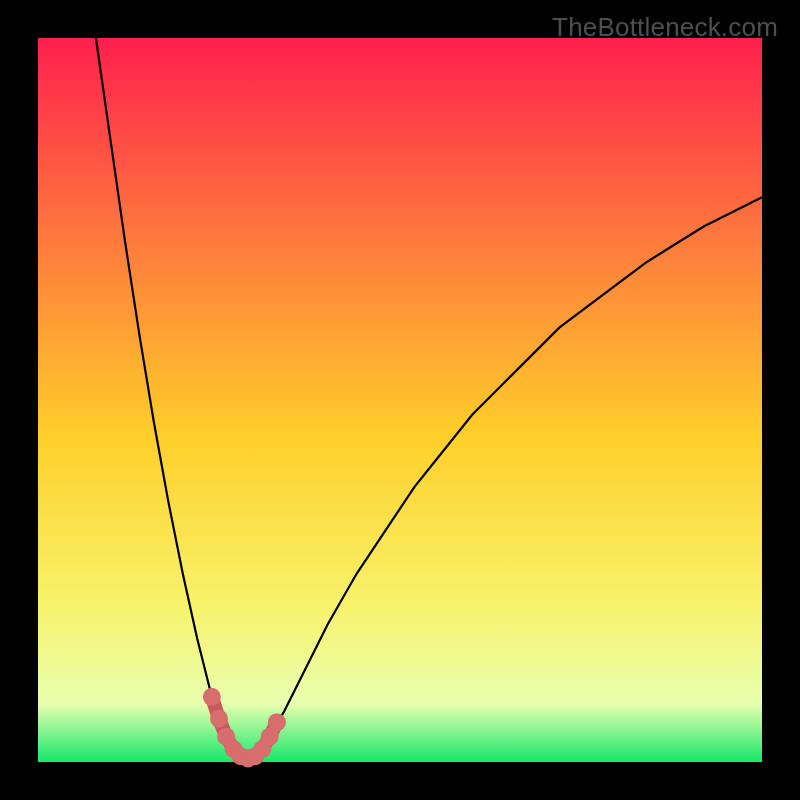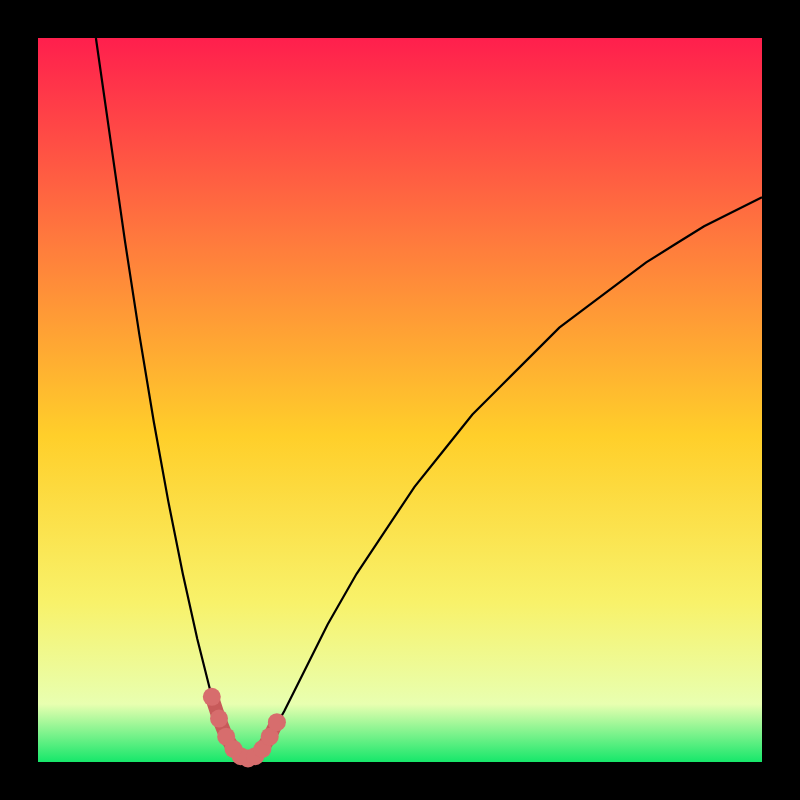--- a/index.html
+++ b/index.html
@@ -42,14 +42,15 @@
           <circle cx="210.0" cy="720.4" r="9" fill="#d76d6d"></circle>
           <circle cx="217.2" cy="718.2" r="9" fill="#d76d6d"></circle>
           <circle cx="224.4" cy="711.0" r="9" fill="#d76d6d"></circle>
           <circle cx="231.7" cy="698.7" r="9" fill="#d76d6d"></circle>
           <circle cx="238.9" cy="684.2" r="9" fill="#d76d6d"></circle>
         </g>
     </svg>
 
   </div>
 
+  <div class="watermark">TheBottleneck.com</div>
 
 </div>
 
 </body></html>

